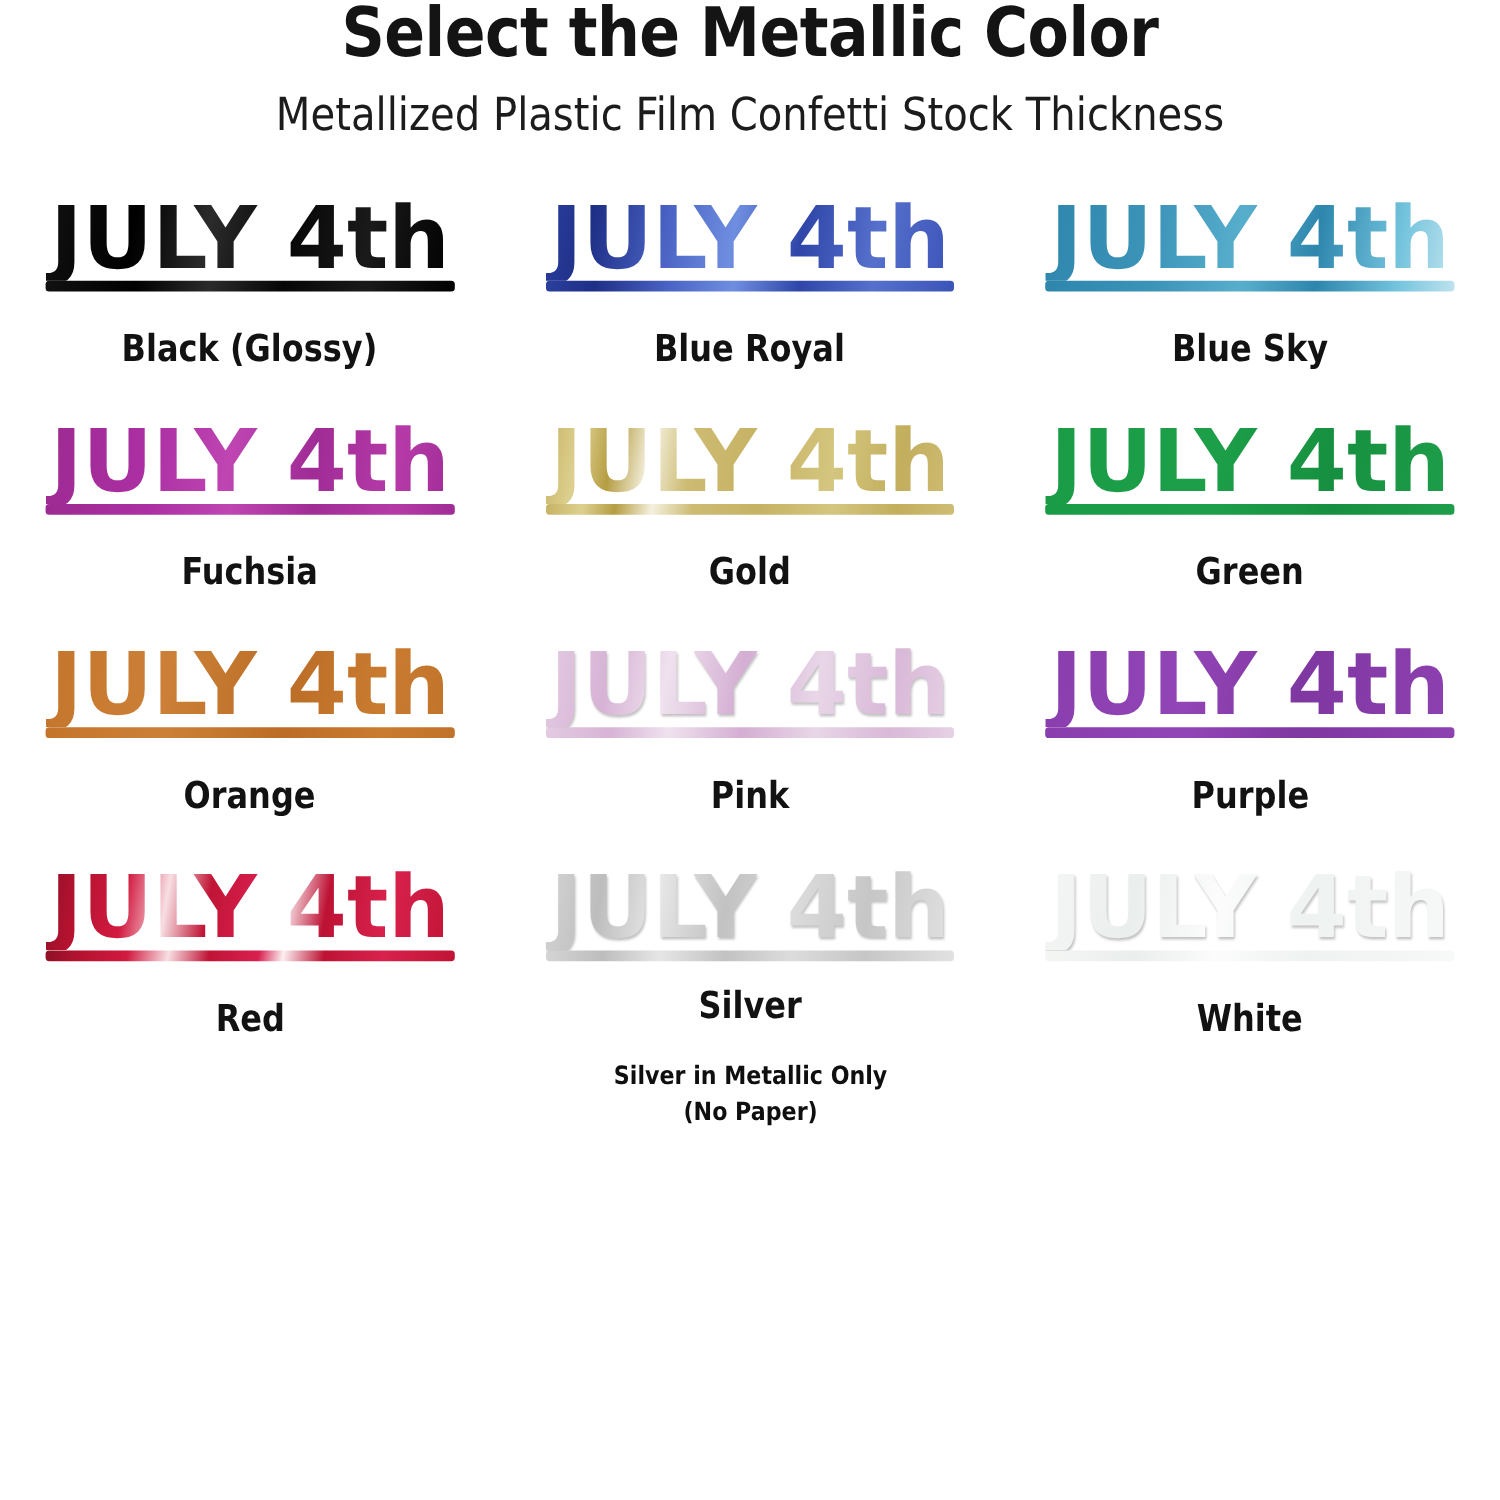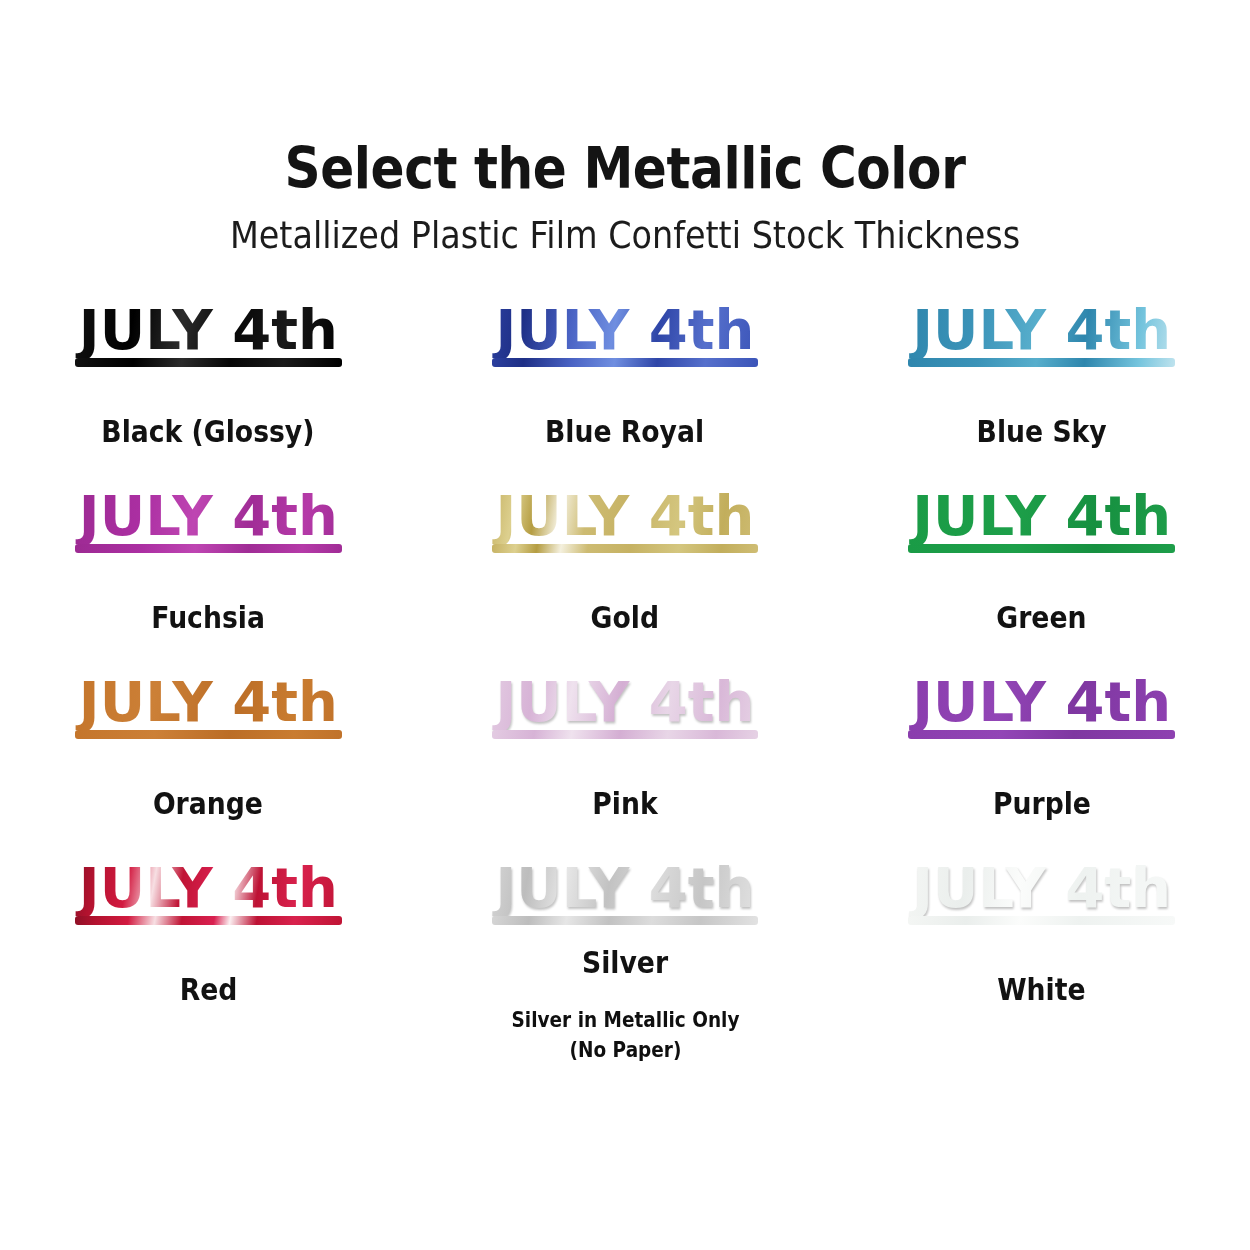--- a/index.html
+++ b/index.html
@@ -11,21 +11,20 @@
     width: 1250px;
     height: 1250px;
     font-family: "Liberation Sans", sans-serif;
     color: #1a1a1a;
     overflow: hidden;
     position: relative;
   }
 
   
   .header {
-    padding-top: 140px;
     text-align: center;
   }
   .page-title {
     font-family: "DejaVu Sans", sans-serif;
     font-weight: bold;
     font-size: 57px;
     line-height: 1.0;
     letter-spacing: -0.5px;
     color: #141414;
     transform: scaleX(0.88);
@@ -70,21 +69,21 @@
   }
   .july-art {
     position: relative;
     display: inline-block;
     padding-bottom: 9px;
     line-height: 1;
   }
   .july-text {
     font-family: "DejaVu Sans", sans-serif;
     font-weight: bold;
-    font-size: 56px;
+    font-size: 72px;
     line-height: 1;
     letter-spacing: 0px;
     white-space: nowrap;
     display: block;
     -webkit-background-clip: text;
     background-clip: text;
     color: transparent;
     padding: 0 4px;
   }
   

